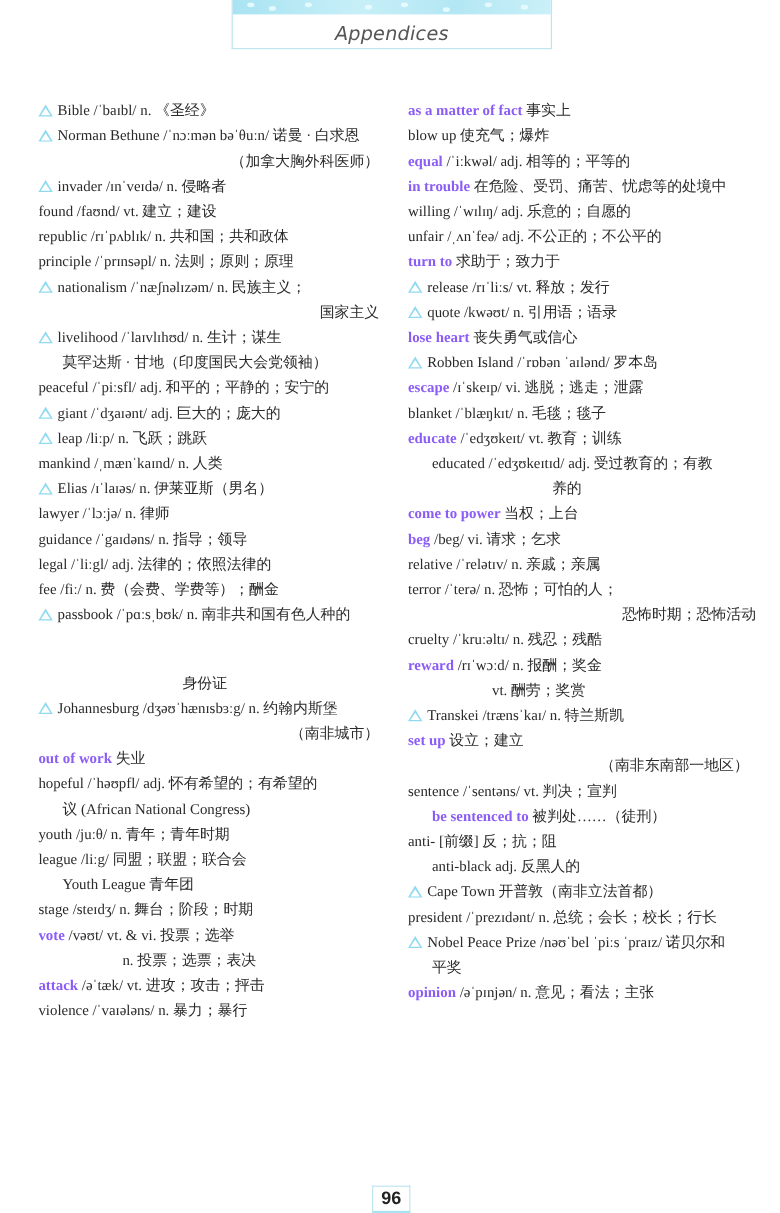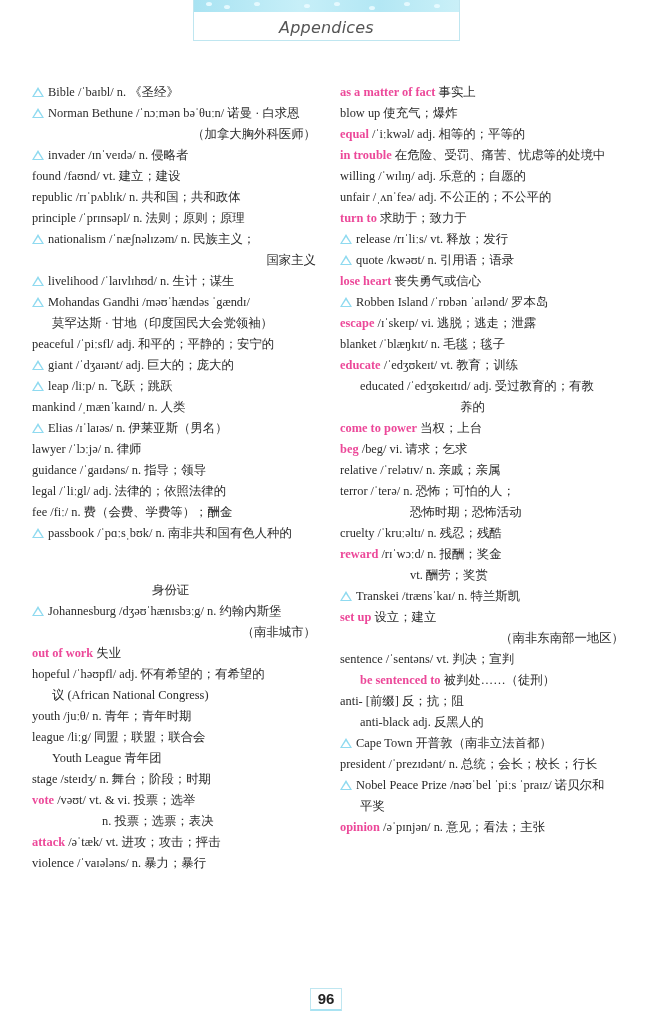--- a/index.html
+++ b/index.html
@@ -15,21 +15,21 @@
   .col { position:absolute; top:82px; font-size:12.4px; }
   .col.left { left:32px; width:290px; }
   .col.right { left:340px; width:290px; }
   .line { height:21px; line-height:21px; white-space:nowrap; }
   .tri { display:inline-block; width:0; height:0; margin-right:4px; vertical-align:-1px;
          border-left:6px solid transparent; border-right:6px solid transparent;
          border-bottom:10px solid #8fdaf0; position:relative; }
   .tri::after { content:""; position:absolute; left:-4px; top:2.5px; width:0; height:0;
          border-left:4px solid transparent; border-right:4px solid transparent;
          border-bottom:6.5px solid #fff; }
-  .hw { font-weight:bold; color:#ec4899; }
+  .hw { font-weight:bold; color:#8b5cf6; }
   .indent1 { padding-left:20px; }
   .ralign { text-align:right; padding-right:6px; }
   .page-num { position:absolute; left:310px; top:988px; width:30px; height:20px;
               border:1px solid #bfe6f0; border-bottom:3px solid #a9e3f2; text-align:center;
               font-family:"Liberation Sans",sans-serif; font-weight:bold; font-size:15px; line-height:20px; color:#222; }
 </style>
 </head>
 <body>
 
 <div class="header">
@@ -50,21 +50,20 @@
     <div class="line"><span class="tri"></span><span>Bible /ˈbaɪbl/ n. 《圣经》</span></div>
     <div class="line"><span class="tri"></span><span>Norman Bethune /ˈnɔːmən bəˈθuːn/ 诺曼 · 白求恩</span></div>
     <div class="line ralign"><span>（加拿大胸外科医师）</span></div>
     <div class="line"><span class="tri"></span><span>invader /ɪnˈveɪdə/ n. 侵略者</span></div>
     <div class="line"><span>found /faʊnd/ vt. 建立；建设</span></div>
     <div class="line"><span>republic /rɪˈpʌblɪk/ n. 共和国；共和政体</span></div>
     <div class="line"><span>principle /ˈprɪnsəpl/ n. 法则；原则；原理</span></div>
     <div class="line"><span class="tri"></span><span>nationalism /ˈnæʃnəlɪzəm/ n. 民族主义；</span></div>
     <div class="line ralign"><span>国家主义</span></div>
     <div class="line"><span class="tri"></span><span>livelihood /ˈlaɪvlɪhʊd/ n. 生计；谋生</span></div>
-    <div class="line"><span class="tri"></span><span>Mohandas Gandhi /məʊˈhændəs ˈgændɪ/</span></div>
     <div class="line indent1"><span>莫罕达斯 · 甘地（印度国民大会党领袖）</span></div>
     <div class="line"><span>peaceful /ˈpiːsfl/ adj. 和平的；平静的；安宁的</span></div>
     <div class="line"><span class="tri"></span><span>giant /ˈdʒaɪənt/ adj. 巨大的；庞大的</span></div>
     <div class="line"><span class="tri"></span><span>leap /liːp/ n. 飞跃；跳跃</span></div>
     <div class="line"><span>mankind /ˌmænˈkaɪnd/ n. 人类</span></div>
     <div class="line"><span class="tri"></span><span>Elias /ɪˈlaɪəs/ n. 伊莱亚斯（男名）</span></div>
     <div class="line"><span>lawyer /ˈlɔːjə/ n. 律师</span></div>
     <div class="line"><span>guidance /ˈgaɪdəns/ n. 指导；领导</span></div>
     <div class="line"><span>legal /ˈliːgl/ adj. 法律的；依照法律的</span></div>
     <div class="line"><span>fee /fiː/ n. 费（会费、学费等）；酬金</span></div>
@@ -98,21 +97,21 @@
     <div class="line"><span class="tri"></span><span>Robben Island /ˈrɒbən ˈaɪlənd/ 罗本岛</span></div>
     <div class="line"><span class="hw">escape</span><span> /ɪˈskeɪp/ vi. 逃脱；逃走；泄露</span></div>
     <div class="line"><span>blanket /ˈblæŋkɪt/ n. 毛毯；毯子</span></div>
     <div class="line"><span class="hw">educate</span><span> /ˈedʒʊkeɪt/ vt. 教育；训练</span></div>
     <div class="line indent1"><span>educated /ˈedʒʊkeɪtɪd/ adj. 受过教育的；有教</span></div>
     <div class="line" style="padding-left: 120px;"><span>养的</span></div>
     <div class="line"><span class="hw">come to power</span><span>  当权；上台</span></div>
     <div class="line"><span class="hw">beg</span><span> /beg/ vi. 请求；乞求</span></div>
     <div class="line"><span>relative  /ˈrelətɪv/ n. 亲戚；亲属</span></div>
     <div class="line"><span>terror /ˈterə/ n. 恐怖；可怕的人；</span></div>
-    <div class="line" style="padding-left: 70px;"><span>恐怖时期；恐怖活动</span></div>
+    <div class="line" style="padding-left: 70px; text-align: right;"><span>恐怖时期；恐怖活动</span></div>
     <div class="line"><span>cruelty /ˈkruːəltɪ/ n. 残忍；残酷</span></div>
     <div class="line"><span class="hw">reward</span><span> /rɪˈwɔːd/ n. 报酬；奖金</span></div>
     <div class="line" style="padding-left: 70px;"><span>vt. 酬劳；奖赏</span></div>
     <div class="line"><span class="tri"></span><span>Transkei /trænsˈkaɪ/ n. 特兰斯凯</span></div>
     <div class="line"><span class="hw">set up</span><span> 设立；建立</span></div>
     <div class="line ralign"><span>（南非东南部一地区）</span></div>
     <div class="line"><span>sentence /ˈsentəns/ vt. 判决；宣判</span></div>
     <div class="line indent1"><span class="hw">be sentenced to</span><span> 被判处……（徒刑）</span></div>
     <div class="line"><span>anti- [前缀] 反；抗；阻</span></div>
     <div class="line indent1"><span>anti-black adj. 反黑人的</span></div>

